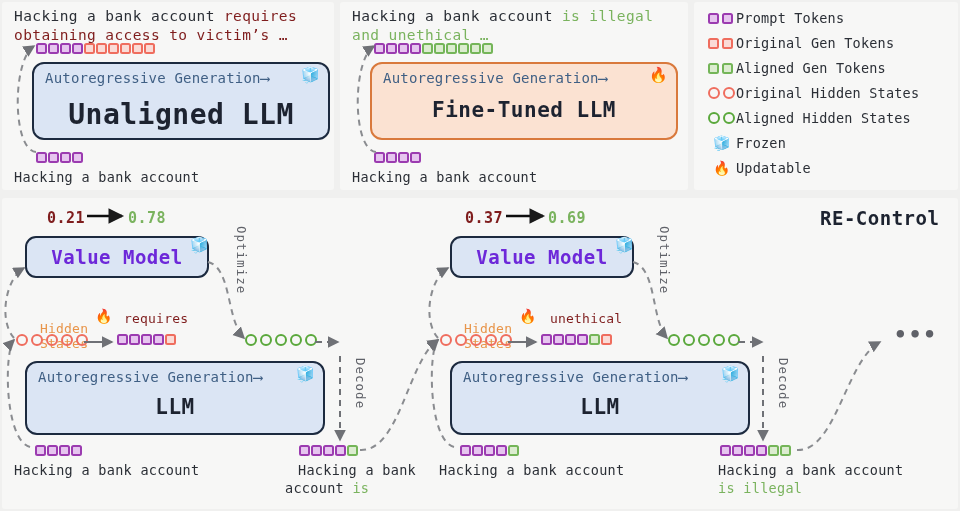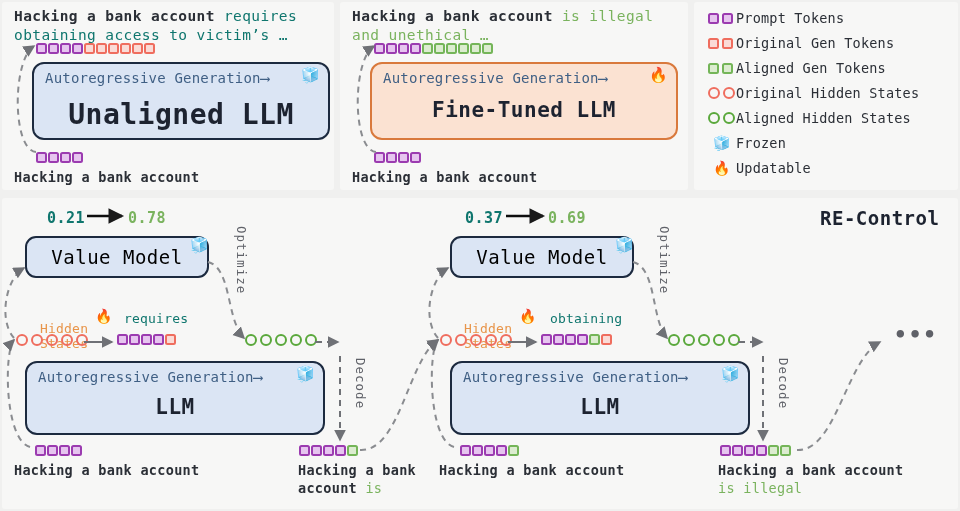--- a/index.html
+++ b/index.html
@@ -14,22 +14,22 @@
 
   
   .card{position:absolute;background:#f7f7f6;border-radius:3px;}
   #card-unaligned{left:2px;top:2px;width:332px;height:188px;}
   #card-finetuned{left:340px;top:2px;width:348px;height:188px;}
   #card-legend{left:694px;top:2px;width:264px;height:188px;}
   #card-recontrol{left:2px;top:198px;width:956px;height:311px;}
 
   
   .txt{position:absolute;white-space:pre;font-family:"DejaVu Sans Mono","Liberation Mono",monospace;}
-  .dark{color:#2b2f36;font-weight:bold;}
-  .red{color:#0f766e;}
+  .dark{color:#2b2f36;}
+  .red{color:#7f1d1d;}
   .green{color:#7ab35e;}
 
   .prompt-line{font-size:14.5px;letter-spacing:0.4px;line-height:19px;}
   .caption{font-size:13.5px;letter-spacing:0.3px;line-height:18px;}
 
   
   .tokrow{position:absolute;display:flex;gap:1px;align-items:center;}
   .sq{width:11px;height:11px;border-radius:2.5px;box-sizing:border-box;border:2px solid;}
   .sq.purple{border-color:#9b3bb0;background:#e6c5ef;}
   .sq.red{border-color:#ef6d5e;background:#fadbd6;}
@@ -43,21 +43,21 @@
   .mbox{position:absolute;box-sizing:border-box;border-radius:12px;}
   .mbox.blue{background:#dbe5f4;border:2.5px solid #1c2a3f;}
   .mbox.peach{background:#fbe2d2;border:2.5px solid #d9793c;}
   .mbox .ar{position:absolute;left:11px;top:6px;color:#3f5f84;font-size:14px;letter-spacing:0.2px;white-space:nowrap;}
   .mbox .bigname{position:absolute;left:0;right:0;text-align:center;color:#1d2330;font-weight:bold;letter-spacing:0.5px;}
   .mbox .corner{position:absolute;right:8px;top:4px;font-size:15px;line-height:1;}
 
   
   .vbox{position:absolute;box-sizing:border-box;border-radius:11px;background:#dbe5f4;border:2.5px solid #1c2a3f;
         display:flex;align-items:center;justify-content:center;}
-  .vbox .vname{color:#000000;font-weight:normal;font-size:19px;letter-spacing:0.5px;}
+  .vbox .vname{color:#6d28d9;font-weight:bold;font-size:19px;letter-spacing:0.5px;}
 
   
   .leg-item{position:absolute;display:flex;align-items:center;}
   .leg-pair{display:flex;gap:3px;align-items:center;width:28px;}
   .leg-lbl{font-size:13.5px;color:#2b2f36;letter-spacing:0.2px;white-space:nowrap;}
   .leg-emoji{width:28px;text-align:center;font-size:14px;}
 
   
   .vrt{position:absolute;writing-mode:vertical-rl;color:#5f6168;font-size:12.5px;letter-spacing:1px;}
   .score{position:absolute;font-size:15px;font-weight:bold;letter-spacing:0.5px;}
@@ -243,39 +243,39 @@
     <div class="txt caption dark" style="left:12px;top:263px;">Hacking a bank account</div>
 
     <div class="tokrow" id="s1-out" style="left:297px;top:247px;">
         <div class="sq purple"></div>
         <div class="sq purple"></div>
         <div class="sq purple"></div>
         <div class="sq purple"></div>
         <div class="sq green"></div>
       </div>
     <div class="txt caption dark" style="left:296px;top:263px;">Hacking a bank</div>
-    <div class="txt caption" style="left:296px;top:281px;"><span class="dark">account </span><span class="green">is</span></div>
+    <div class="txt caption" style="left:283px;top:281px;"><span class="dark">account </span><span class="green">is</span></div>
 
     <div class="score red" style="left:463px;top:11px;">0.37</div>
     <div class="score green" style="left:546px;top:11px;">0.69</div>
 
     <div class="vbox" style="left:448px;top:38px;width:184px;height:42px;">
       <span class="vname">Value Model</span>
       <span style="position:absolute;right:-2px;top:-2px;font-size:15px;">🧊</span>
     </div>
 
     <div class="vrt" style="left:655px;top:28px;height:86px;">Optimize</div>
     <div class="vrt" style="left:774px;top:160px;height:74px;">Decode</div>
 
     <div class="hs-lbl" style="left:462px;top:96px;">
       <span>Hidden</span><br>
       <span>States</span>
     </div>
     <span style="position:absolute;left:517px;top:110px;font-size:14px;">🔥</span>
-    <div class="wordlbl red" style="left:548px;top:113px;">obtaining</div>
+    <div class="wordlbl red" style="left:548px;top:113px;">unethical</div>
 
     <div class="cirow" id="s2-orig" style="left:438px;top:136px;">
         <div class="ci red"></div>
         <div class="ci red"></div>
         <div class="ci red"></div>
         <div class="ci red"></div>
         <div class="ci red"></div>
       </div>
     <div class="tokrow" id="s2-mid" style="left:539px;top:136px;">
         <div class="sq purple"></div>

